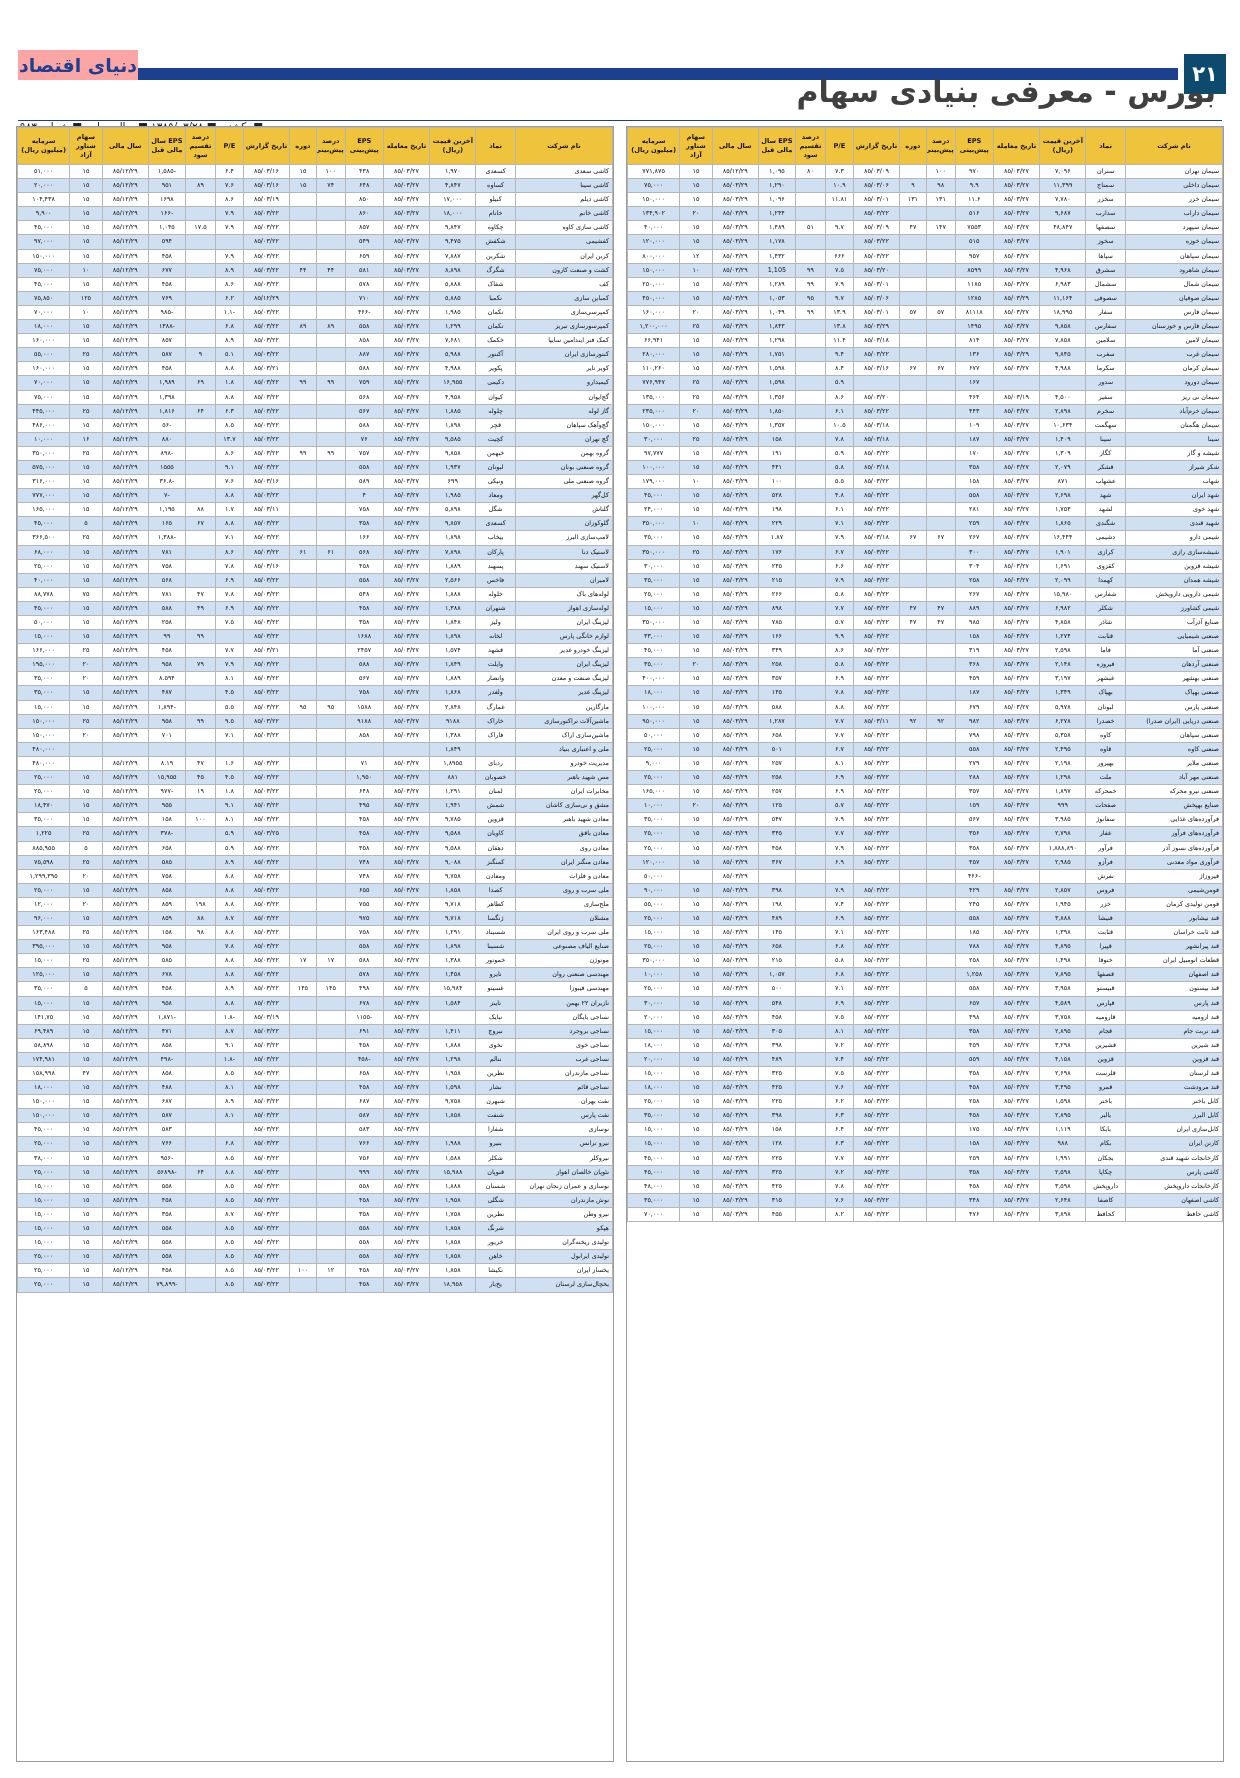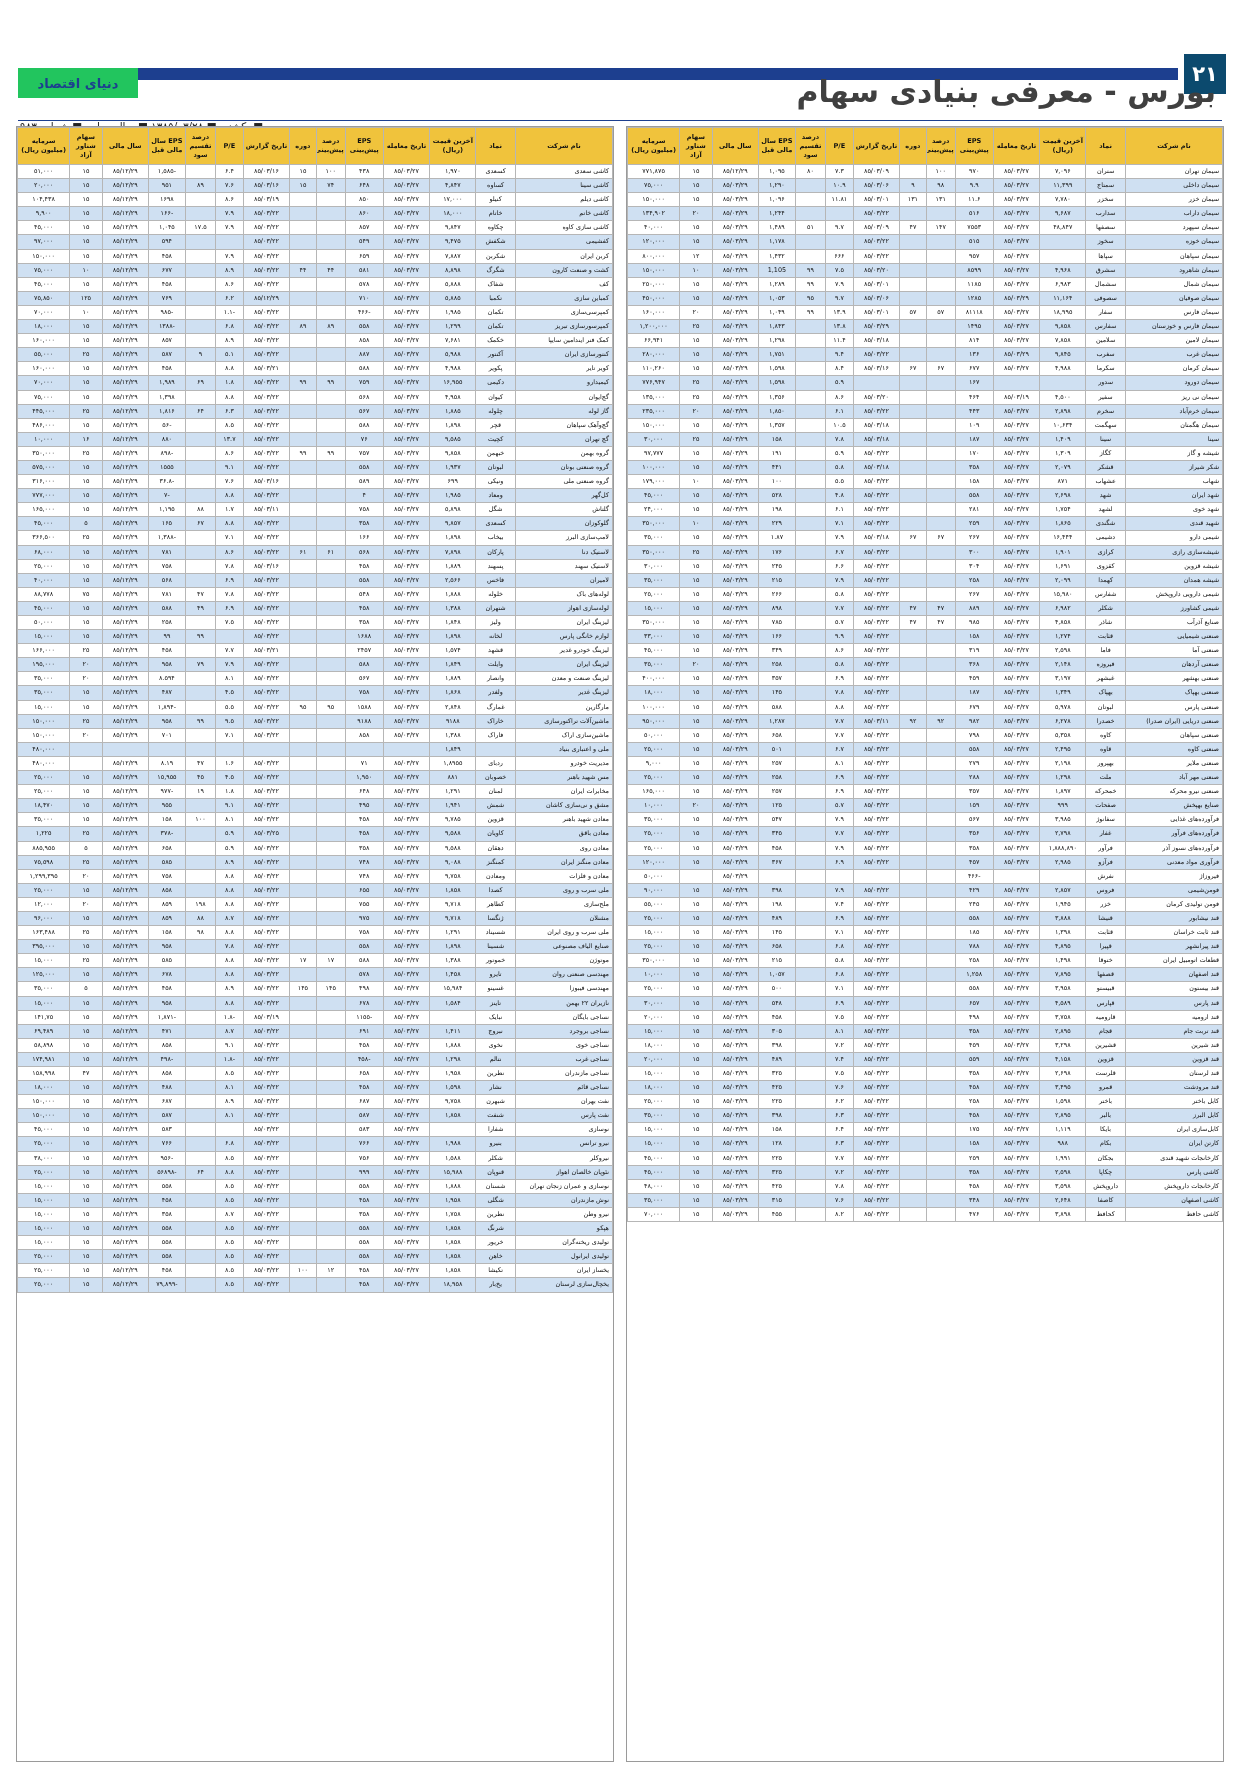--- a/index.html
+++ b/index.html
@@ -18,23 +18,23 @@
     position:absolute;top:26px;right:14px;
     width:42px;height:40px;background:#0c4a6e;color:#fff;
     display:flex;align-items:center;justify-content:center;
     font-size:21px;font-weight:bold;
   }
   .mast-rule{
     position:absolute;top:40px;right:62px;left:18px;height:12px;
     background:#1d3f8f;
   }
   .mast-logo{
-    position:absolute;top:40px;left:18px;width:120px;height:30px;
-    background:#22c55e;display:flex;align-items:center;justify-content:center;
-    font-size:13px;font-weight:bold;color:#1d3f8f;letter-spacing:-1px;
+    position:absolute;top:22px;left:18px;width:120px;height:30px;
+    background:#fca5a5;display:flex;align-items:center;justify-content:center;
+    font-size:19px;font-weight:bold;color:#1d3f8f;letter-spacing:-1px;
   }
   
   .headline{
     position:absolute;top:74px;right:24px;
     font-size:30px;font-weight:bold;color:#404040;
     letter-spacing:-0.5px;
   }
   .issue-line{
     position:absolute;top:120px;left:20px;
     font-size:10.5px;color:#222;direction:rtl;

